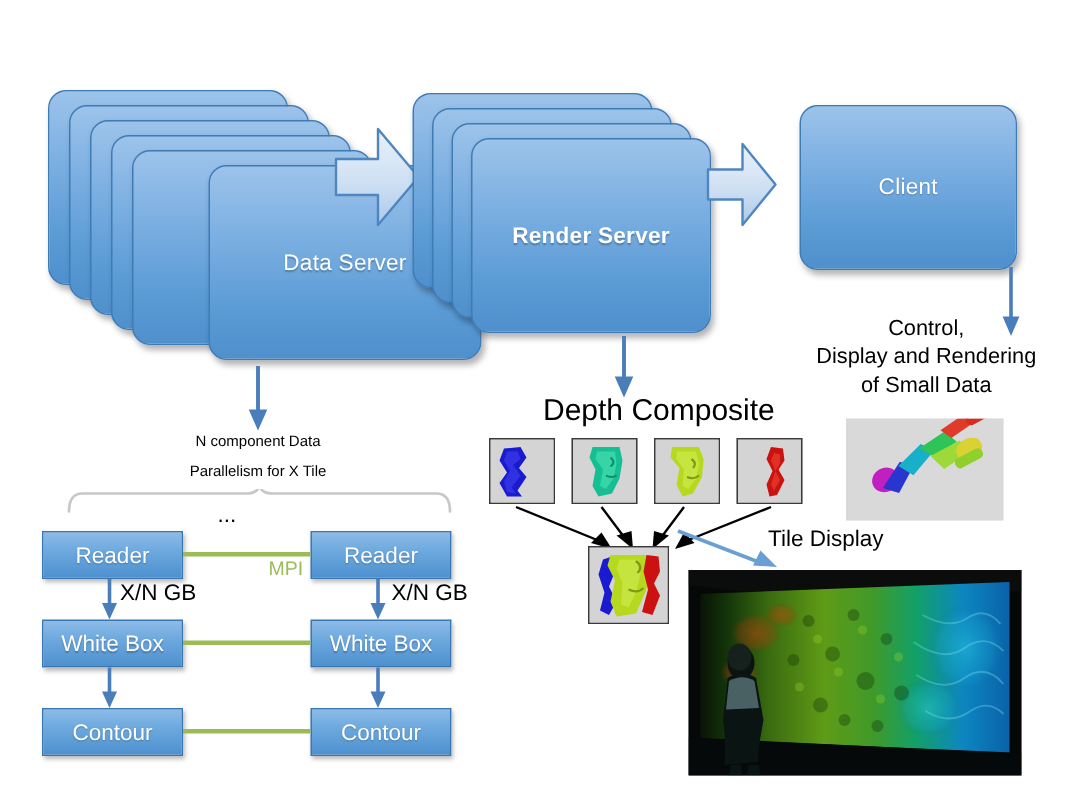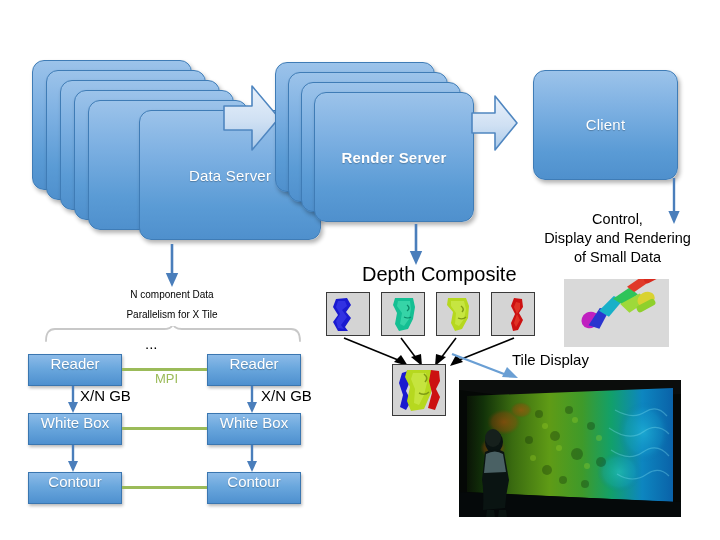--- a/index.html
+++ b/index.html
@@ -30,26 +30,26 @@
 
   
   .arrow svg{display:block;overflow:visible;}
 
   
   .pbox{
     position:absolute;box-sizing:border-box;
     background:linear-gradient(180deg,#8cbbe8 0%,#6aa7dd 45%,#4e90cf 100%);
     border:1px solid #3a76b0;
     box-shadow:1px 2px 3px rgba(0,0,0,.28);
-    display:flex;justify-content:center;
+    display:flex;align-items:center;justify-content:center;
   }
   .pbox span{color:#fff;font-size:15px;text-shadow:0 1px 1px rgba(0,0,0,.25);}
 
   .mpi-line{position:absolute;height:3px;background:#9bbb59;}
-  .mpi-label{position:absolute;color:#9bbb59;font-size:13px;}
+  .mpi-label{position:absolute;color:#9bbb59;font-size:13px;margin-left:24px;}
 
   .plain{position:absolute;color:#000;}
 
   
   .thumb{position:absolute;background:#d4d4d4;border:1px solid #3a3a3a;box-sizing:border-box;overflow:hidden;}
   .thumb svg{display:block;}
 
   .photo{position:absolute;border:0;overflow:hidden;background:#000;}
   .smalldata{position:absolute;background:#d9d9d9;overflow:hidden;}
 

